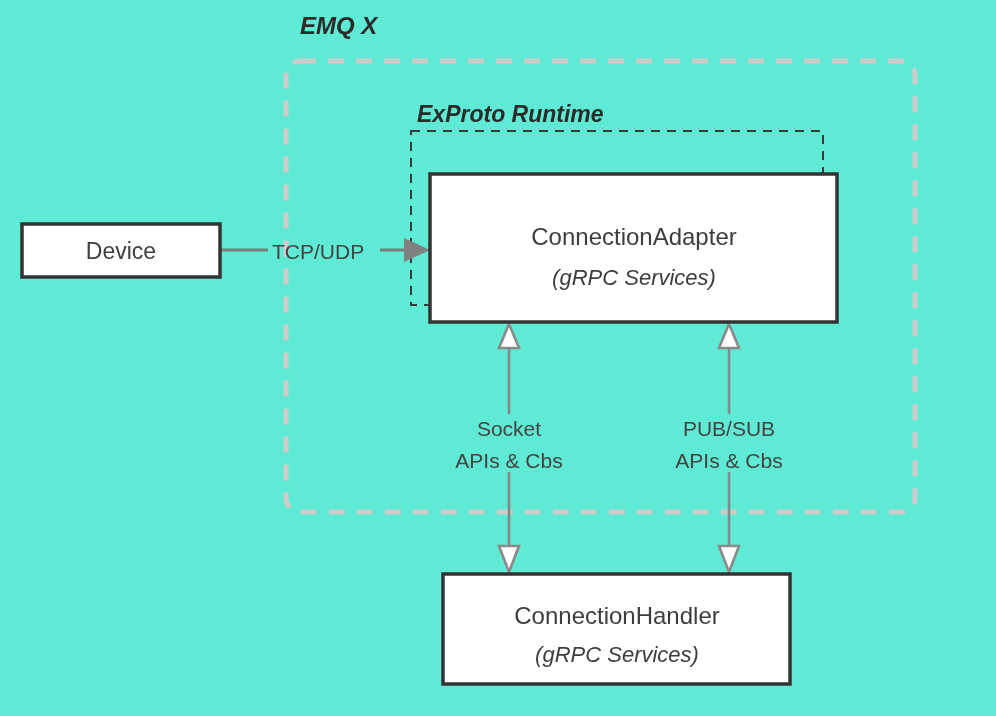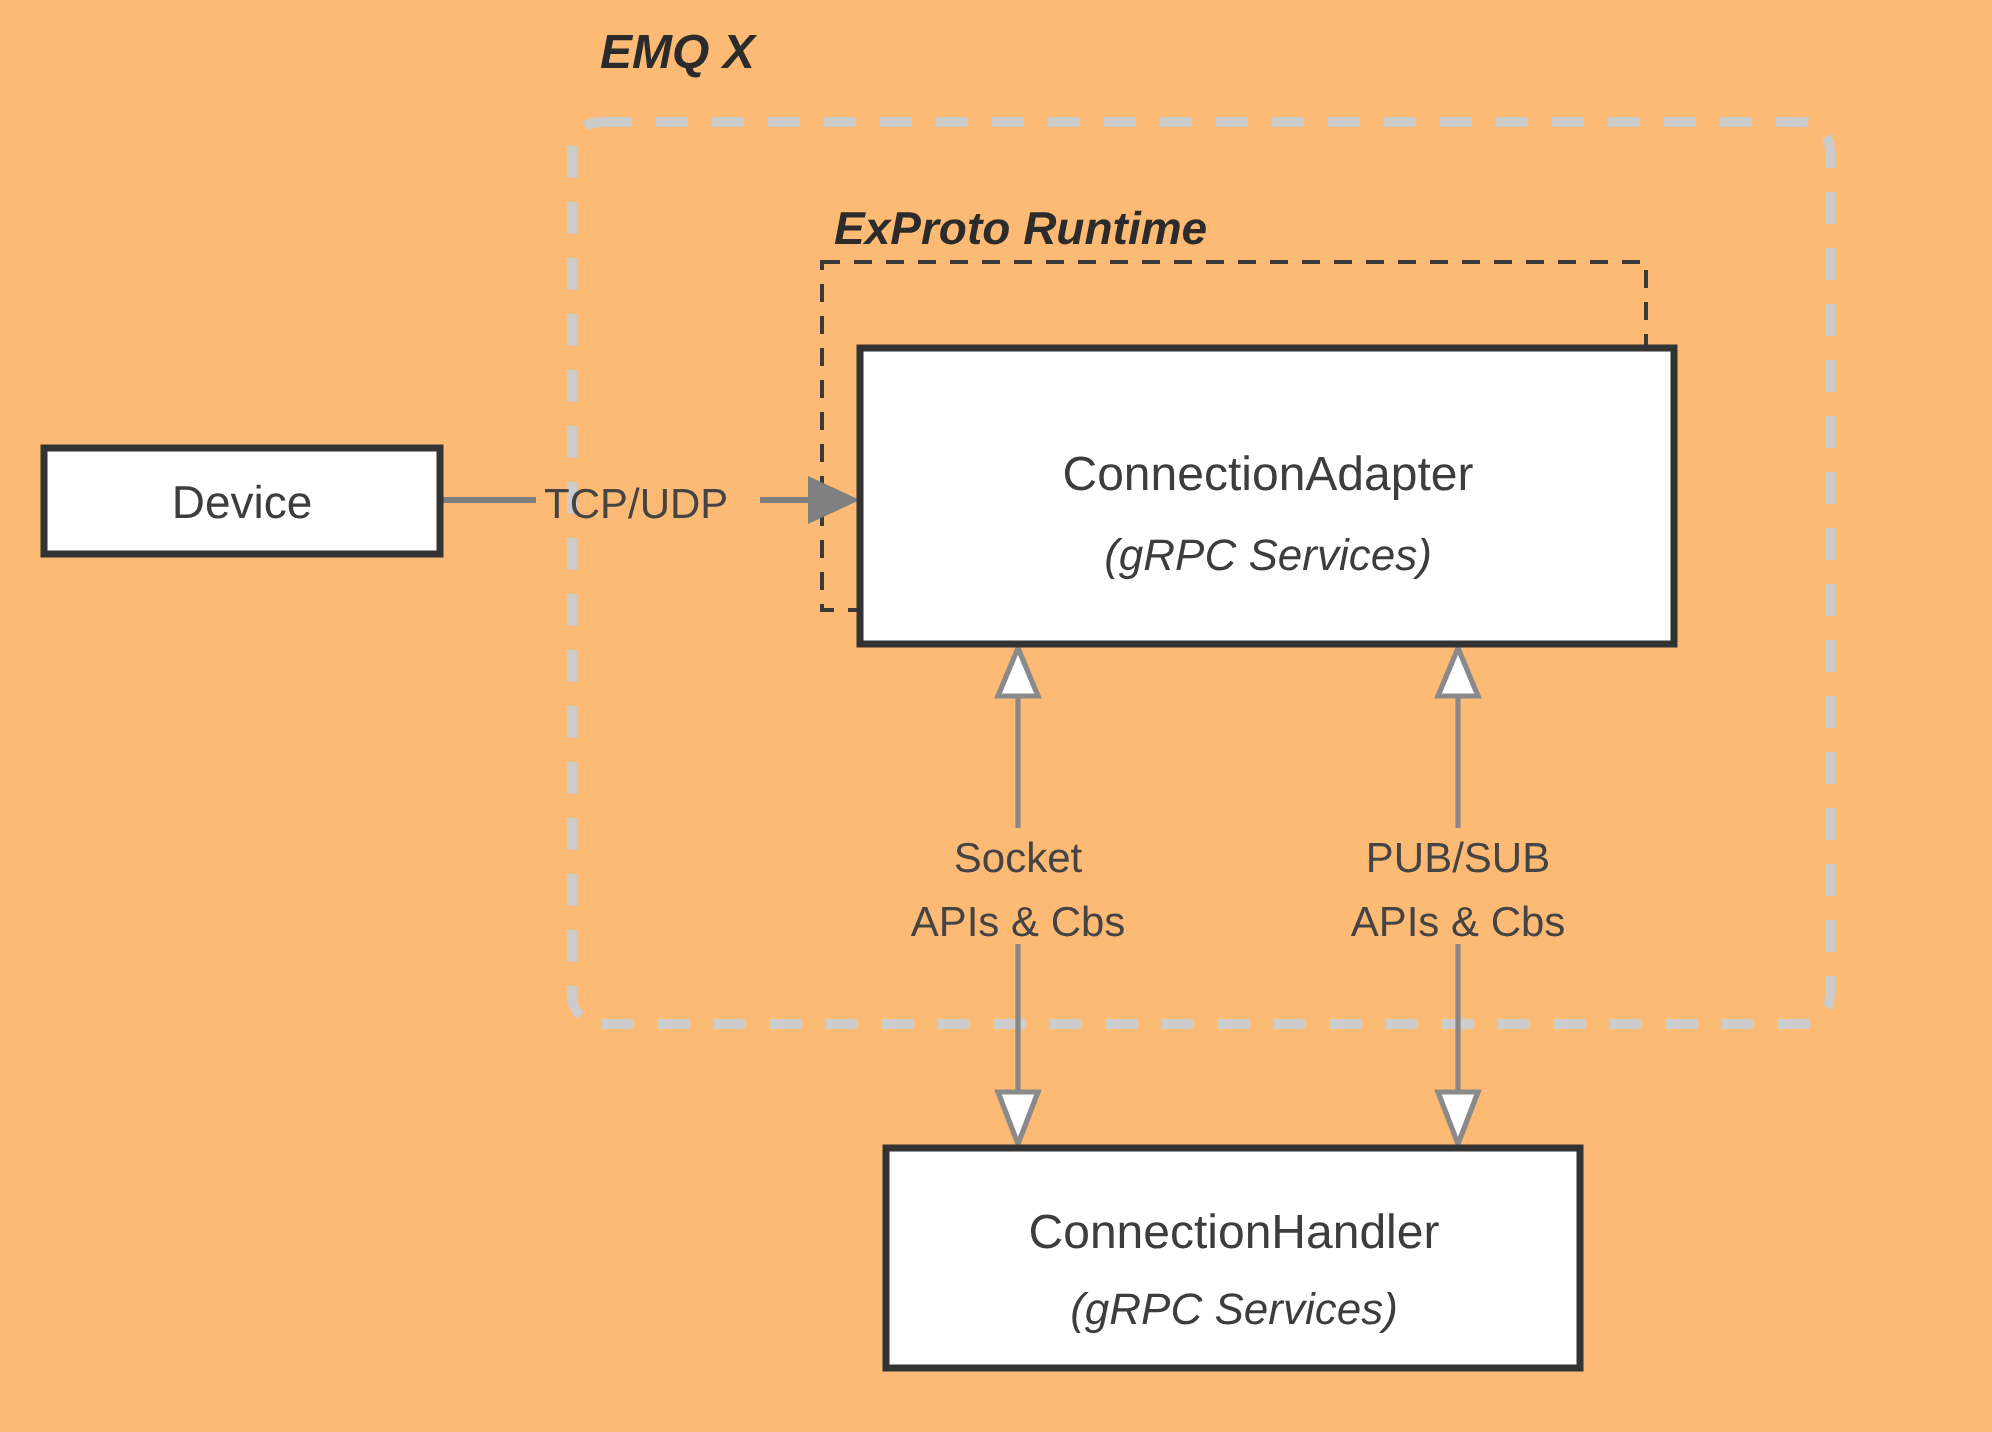--- a/index.html
+++ b/index.html
@@ -10,21 +10,21 @@
   body {
     width: 996px;
     height: 716px;
     font-family: "Liberation Sans", sans-serif;
     overflow: hidden;
   }
   #diagram-root {
     position: relative;
     width: 996px;
     height: 716px;
-    background: #fdba74;
+    background: #5eead4;
   }
   svg.diagram-canvas {
     position: absolute;
     left: 0;
     top: 0;
     width: 996px;
     height: 716px;
   }
   text {
     font-family: "Liberation Sans", sans-serif;

